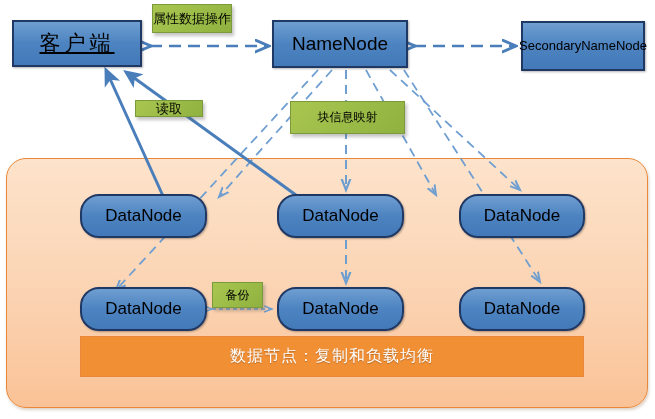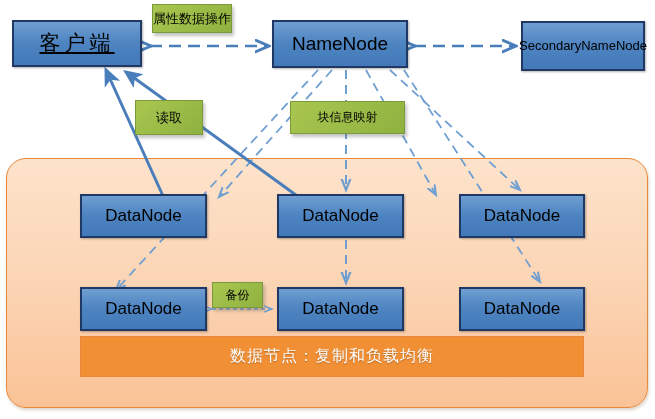--- a/index.html
+++ b/index.html
@@ -73,21 +73,21 @@
     line-height: 1.15;
   }
   .node.cjk {
     font-family: "DejaVu Sans", "Liberation Sans", sans-serif;
     font-size: 21px;
     letter-spacing: 4px;
     text-decoration: underline;
   }
   .node.mono-lg { font-size: 19px; }
   .node.mono-sm { font-size: 13px; }
-  .node.mono-dn { font-size: 17px; }
+  .node.mono-dn { font-size: 17px; border-radius: 19px; }
 
   
   .tag {
     position: absolute;
     box-sizing: border-box;
     border: 1px solid #7a9a3c;
     background: linear-gradient(135deg, #a9c64f 0%, #9dbd49 45%, #8fb13f 100%);
     color: #000000;
     font-family: "DejaVu Sans", "Liberation Sans", sans-serif;
     display: flex;
@@ -155,21 +155,21 @@
 
   <div class="node mono-lg" style="left:272px; top:20px; width:136px; height:48px;">NameNode</div>
 
   <div class="node mono-sm" style="left:521px; top:21px; width:124px; height:50px; flex-direction:row;">
     <span>Secondary</span>
     <span>NameNode</span>
   </div>
 
   <div class="tag t1" style="left:152px; top:4px; width:80px; height:29px;">属性数据操作</div>
 
-  <div class="tag t2" style="left:135px; top:100px; width:68px; height:35px;">读取</div>
+  <div class="tag t2" style="left:135px; top:100px; width:68px; height:17px;">读取</div>
 
   <div class="tag t3" style="left:290px; top:101px; width:115px; height:33px;">块信息映射</div>
 
   <div class="tag t4" style="left:212px; top:282px; width:51px; height:26px;">备份</div>
 
   <div class="node mono-dn" style="left:80px; top:194px; width:127px; height:44px;">DataNode</div>
 
   <div class="node mono-dn" style="left:277px; top:194px; width:127px; height:44px;">DataNode</div>
 
   <div class="node mono-dn" style="left:459px; top:194px; width:126px; height:44px;">DataNode</div>

